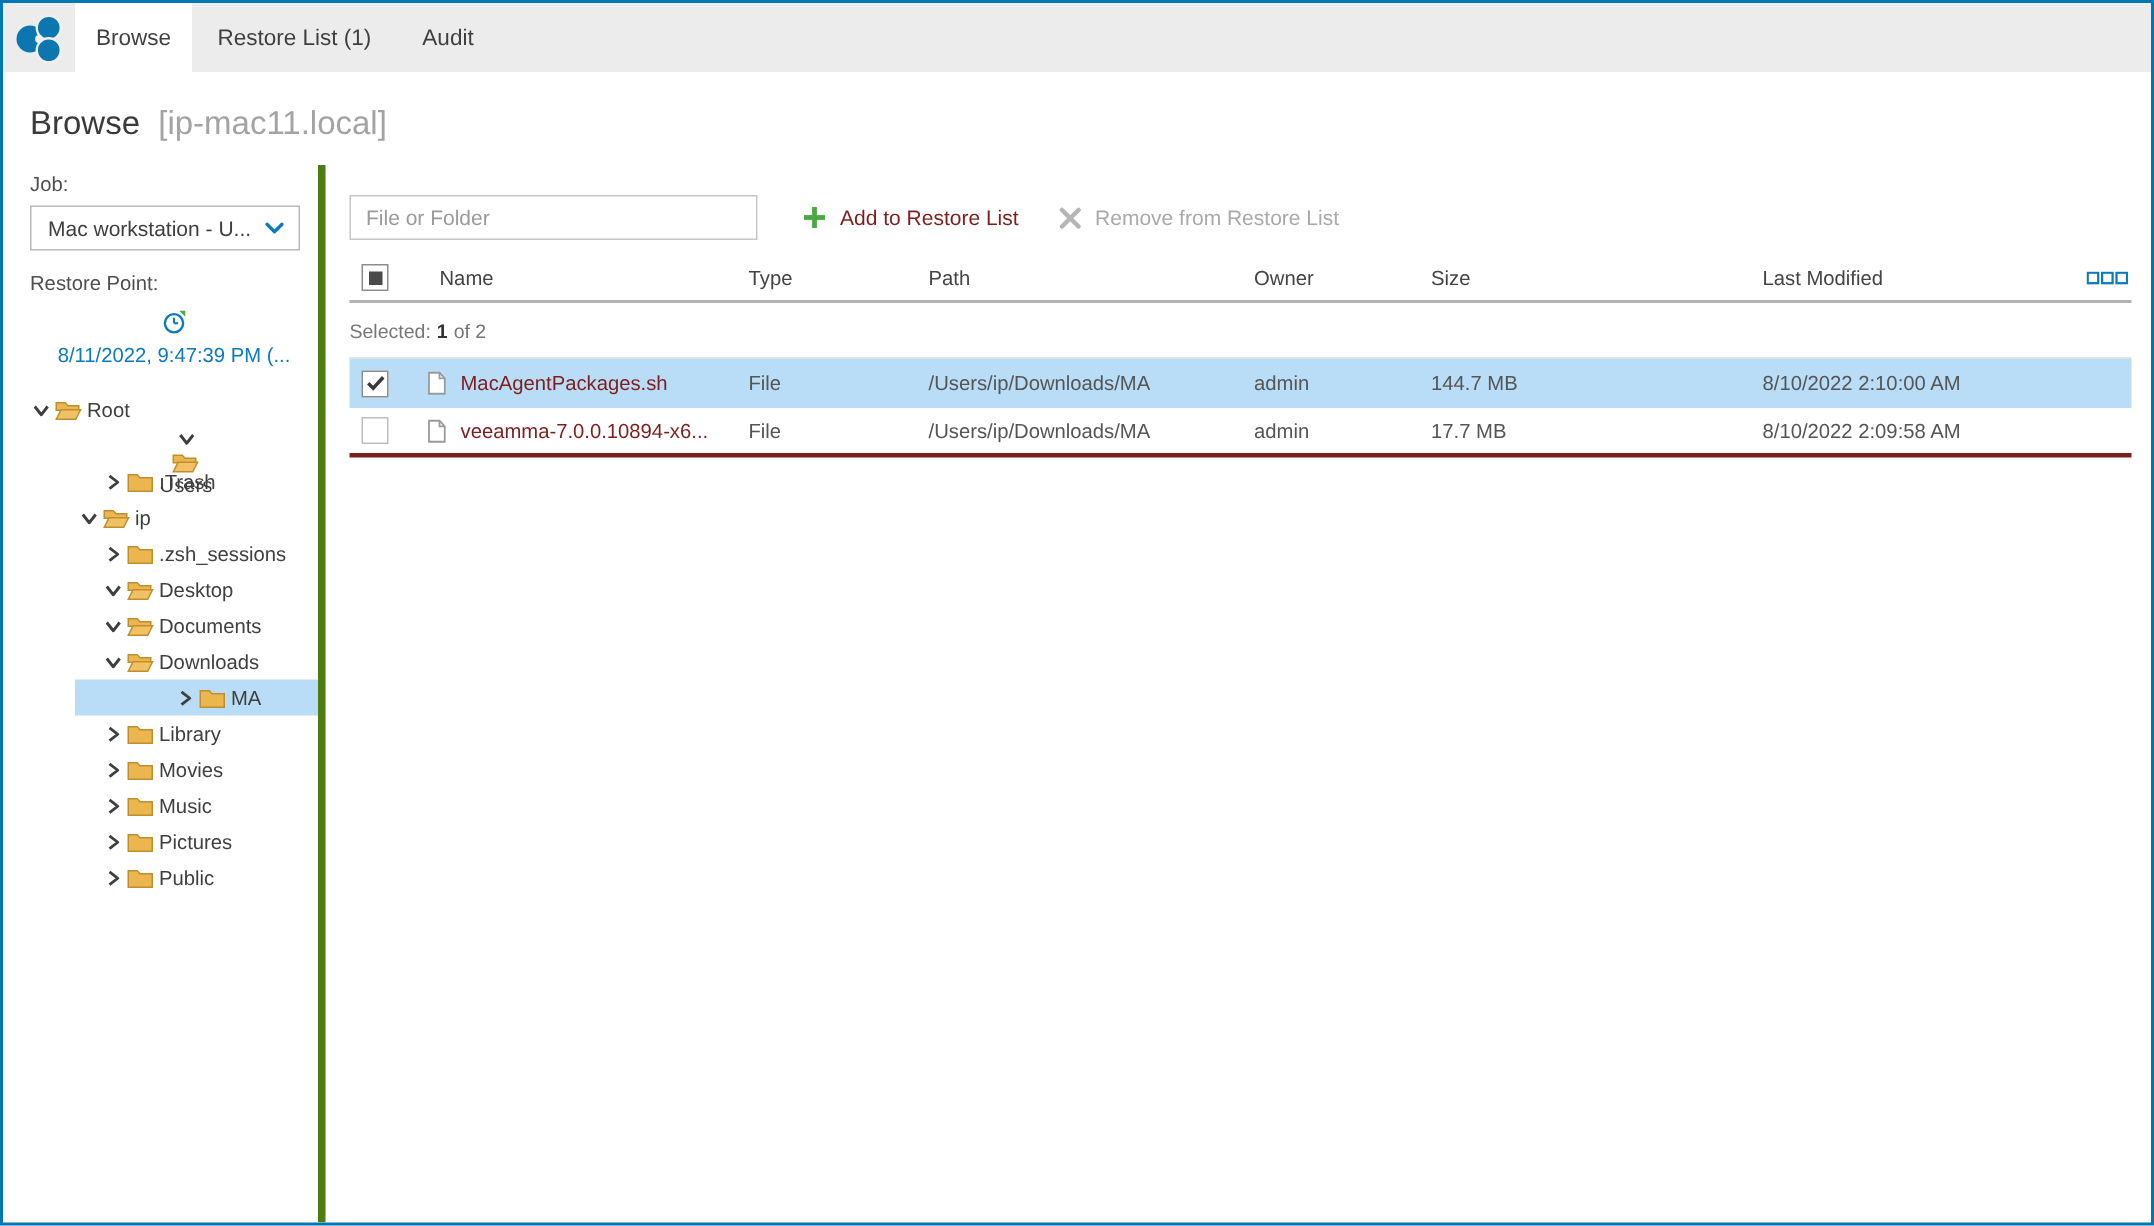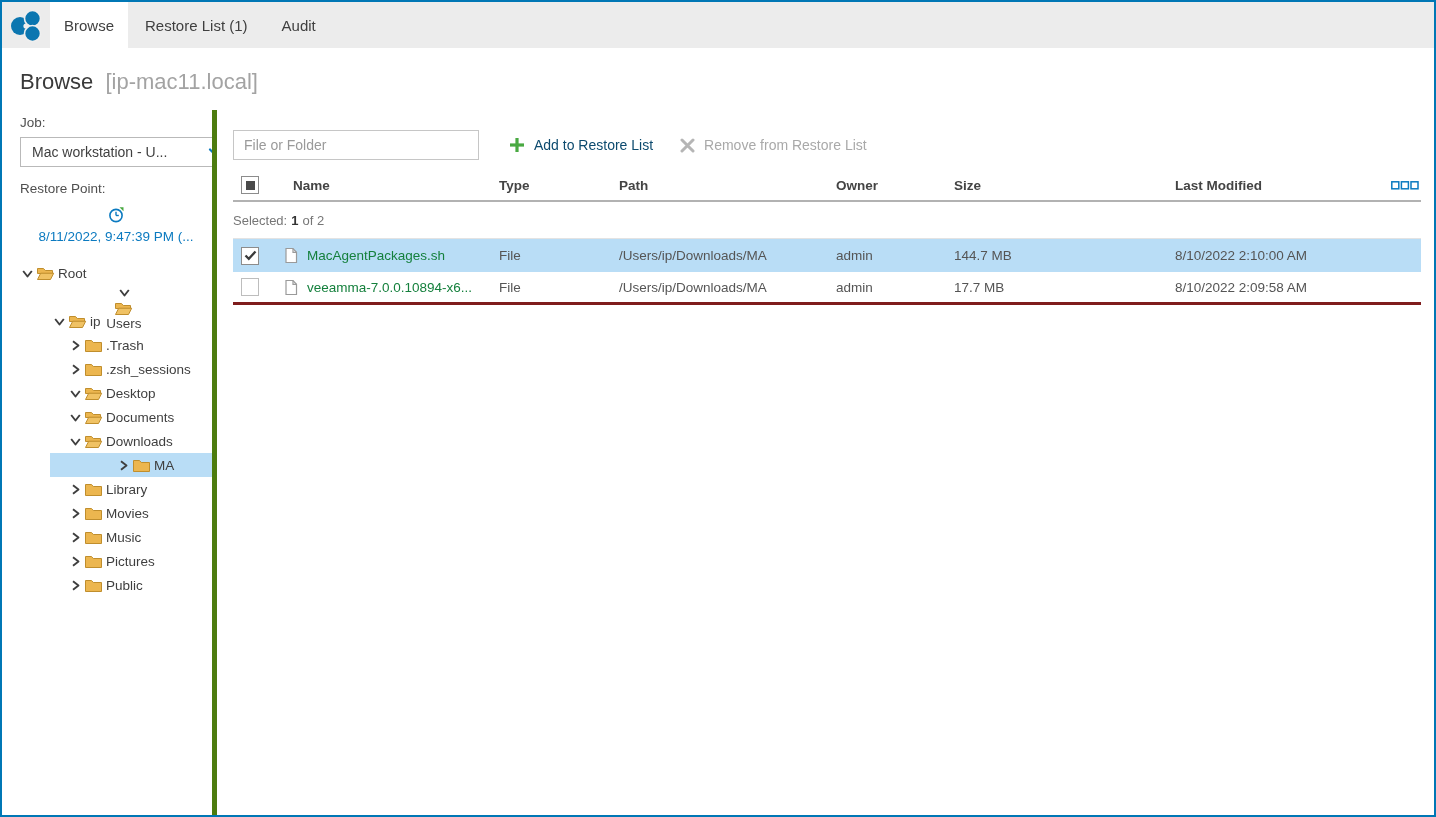--- a/index.html
+++ b/index.html
@@ -18,50 +18,50 @@
   .tab { display:flex; align-items:center; padding: 0 17px; font-size: 15px; color:#3f3f3f; cursor:pointer; }
   .tab.active { background:#fff; padding: 0 14px; }
   
   .page-title { margin: 21px 0 0 18px; font-size: 22px; font-weight: 400; color:#3a3a3a; }
   .page-title .host { color:#a3a3a3; margin-left: 6px; }
   
   .sidebar { position:absolute; left:0; top:108px; bottom:0; width:215px; border-right:5px solid #4d7c0f; padding-top:5px; overflow:hidden; }
   .main { position:absolute; left:215px; right:0; top:108px; bottom:0; padding: 0 13px 0 16px; }
   
   .side-label { font-size: 13.5px; color:#4f4f4f; margin-left:18px; }
-  .job-select { width:212px; height:30px; border:1px solid #b9b9b9; margin:7px 0 0 18px; display:flex; align-items:center; padding:0 9px 0 11px; font-size:14px; color:#3f3f3f; cursor:pointer; background:#fff; }
+  .job-select { width:180px; height:30px; border:1px solid #b9b9b9; margin:7px 0 0 18px; display:flex; align-items:center; padding:0 9px 0 11px; font-size:14px; color:#3f3f3f; cursor:pointer; background:#fff; }
   .job-select .job-text { flex:1; white-space:nowrap; overflow:hidden; }
   .rp-label { margin-top: 14px; }
   .rp-link { display:flex; align-items:center; gap:6px; margin:10px 0 0 18px; font-size:13.5px; color:#0b7ac0; cursor:pointer;flex-direction:column; }
   .tree { margin-top: 17px; }
   .tree-row { height:24px; display:flex; align-items:center; margin-left:16px; font-size:13.5px; color:#3f3f3f; cursor:pointer; white-space:nowrap; }
   .tree-row.selected { background:#b9ddf6;margin-left:48px; }
   .tw { display:inline-flex; align-items:center; justify-content:center; }
   .chev { width:15px; height:15px; flex:0 0 15px; }
   .ficon { width:19px; height:16px; flex:0 0 19px; margin:0 3px 0 1px; }
   
   .toolbar { margin-top:20px; height:30px; display:flex; align-items:center; }
-  .search-input { width:246px; height:30px; border:1px solid #c6c6c6; padding:0 10px; font-size:14px; color:#3f3f3f; font-family:inherit; outline:none; }
+  .search-input { width:272px; height:30px; border:1px solid #c6c6c6; padding:0 10px; font-size:14px; color:#3f3f3f; font-family:inherit; outline:none; }
   .search-input::placeholder { color:#9a9a9a; }
   .tool-btn { display:flex; align-items:center; gap:9px; font-size:14px; cursor:pointer; }
-  .tool-btn.add { margin-left:30px; color:#0c4a6e; }
+  .tool-btn.add { margin-left:30px; color:#7f1d1d; }
   .tool-btn.remove { margin-left:27px; color:#a9a9a9; cursor:default; }
   
   .grid-row { display:grid; grid-template-columns: 48px 210px 120px 217px 118px 221px 214px 40px; align-items:center; }
   .thead { margin-top:10px; height:32px; border-bottom:2px solid #b2b2b2; }
-  .thead .hcell { font-size:13.5px; font-weight:700; color:#444; padding-left:8px; }
+  .thead .hcell { font-size:13.5px; font-weight:400; color:#444; padding-left:8px; }
   .thead .hcell.name { padding-left:12px; }
   .chooser-cell { display:flex; justify-content:flex-end; padding-right:2px; }
   .summary { height:37px; display:flex; align-items:center; font-size:13px; color:#767676; border-bottom:1px solid #e3e3e3; }
   .summary b { color:#333; margin:0 4px; }
   .trow { height:33px; font-size:13.5px; color:#555; }
   .trow .cell { padding-left:8px; white-space:nowrap; overflow:hidden; }
   .trow.highlight { background:#b9ddf6; }
   .trow.plain { border-bottom:3px solid #7f1d1d; }
-  .namecell { display:flex; align-items:center; gap:9px; padding-left:3px; color:#15803d; }
+  .namecell { display:flex; align-items:center; gap:9px; padding-left:3px; color:#7f1d1d; }
   .checkbox { width:18px; height:18px; background:#fff; border:1px solid #8c8c8c; margin-left:8px; display:flex; align-items:center; justify-content:center; cursor:pointer; }
   .checkbox.empty { border-color:#bdbdbd; }
   .checkbox .sq { width:9px; height:9px; background:#4a4a4a; }
   svg { display:block; }
 </style>
 </head>
 <body>
 
 <div class="tabbar">
   <div class="logo-cell">
@@ -128,46 +128,46 @@
           </svg>
         </span>
         <span class="tw">
           <svg class="ficon" viewBox="0 0 19 16">
             <path d="M1.5 3.5 h6 l1.8 2 h7.2 v3 h-15 z" fill="#ecb64f" stroke="#c08e2d"></path>
             <path d="M1.5 14.5 l3.2 -6.3 h13 l-3.2 6.3 z" fill="#f0c264" stroke="#c08e2d"></path>
           </svg>
         </span>
         <span>Users</span>
       </div>
+      <div class="tree-row" style="padding-left: 50px;">
+        <span class="tw">
+          <svg class="chev" viewBox="0 0 15 15">
+            <polyline points="5,3.2 10.5,7.5 5,11.8" fill="none" stroke="#3f3f3f" stroke-width="1.9" stroke-linejoin="round"></polyline>
+          </svg>
+        </span>
+        <span class="tw">
+          <svg class="ficon" viewBox="0 0 19 16">
+            <path d="M1.5 3.5 h6 l1.8 2 h8.2 v9 h-16 z" fill="#ecb64f" stroke="#c08e2d"></path>
+          </svg>
+        </span>
+        <span>.Trash</span>
+      </div>
       <div class="tree-row" style="padding-left: 34px;">
         <span class="tw">
           <svg class="chev" viewBox="0 0 15 15">
             <polyline points="3.2,5 7.5,10.5 11.8,5" fill="none" stroke="#3f3f3f" stroke-width="1.9" stroke-linejoin="round"></polyline>
           </svg>
         </span>
         <span class="tw">
           <svg class="ficon" viewBox="0 0 19 16">
             <path d="M1.5 3.5 h6 l1.8 2 h7.2 v3 h-15 z" fill="#ecb64f" stroke="#c08e2d"></path>
             <path d="M1.5 14.5 l3.2 -6.3 h13 l-3.2 6.3 z" fill="#f0c264" stroke="#c08e2d"></path>
           </svg>
         </span>
         <span>ip</span>
-      </div>
-      <div class="tree-row" style="padding-left: 50px;">
-        <span class="tw">
-          <svg class="chev" viewBox="0 0 15 15">
-            <polyline points="5,3.2 10.5,7.5 5,11.8" fill="none" stroke="#3f3f3f" stroke-width="1.9" stroke-linejoin="round"></polyline>
-          </svg>
-        </span>
-        <span class="tw">
-          <svg class="ficon" viewBox="0 0 19 16">
-            <path d="M1.5 3.5 h6 l1.8 2 h8.2 v9 h-16 z" fill="#ecb64f" stroke="#c08e2d"></path>
-          </svg>
-        </span>
-        <span>.Trash</span>
       </div>
       <div class="tree-row" style="padding-left: 50px;">
         <span class="tw">
           <svg class="chev" viewBox="0 0 15 15">
             <polyline points="5,3.2 10.5,7.5 5,11.8" fill="none" stroke="#3f3f3f" stroke-width="1.9" stroke-linejoin="round"></polyline>
           </svg>
         </span>
         <span class="tw">
           <svg class="ficon" viewBox="0 0 19 16">
             <path d="M1.5 3.5 h6 l1.8 2 h8.2 v9 h-16 z" fill="#ecb64f" stroke="#c08e2d"></path>

